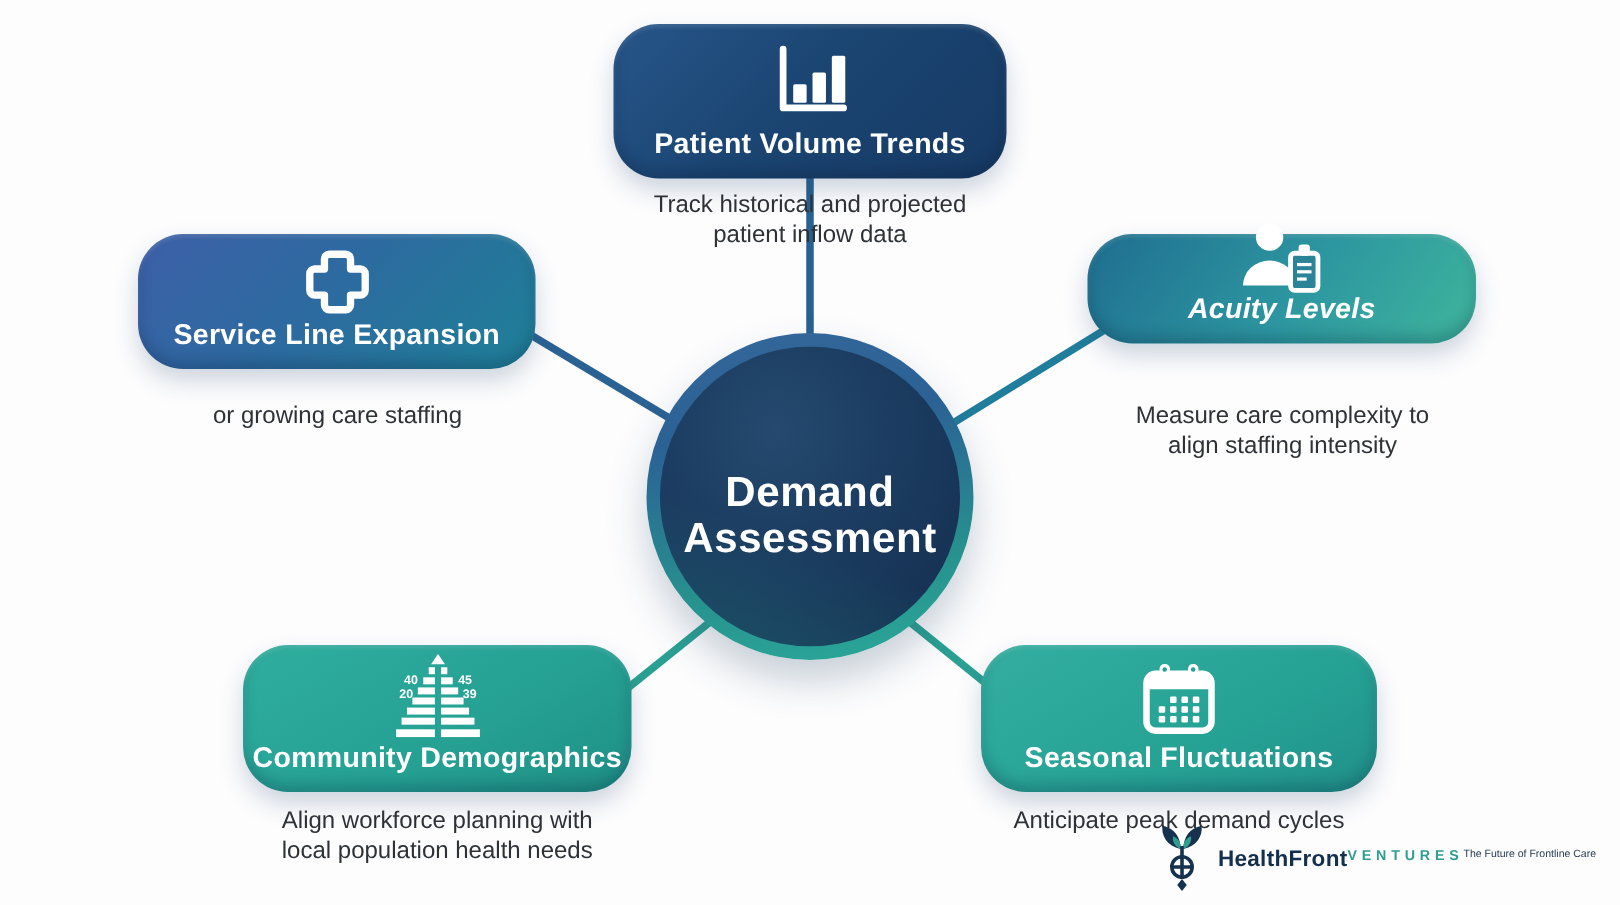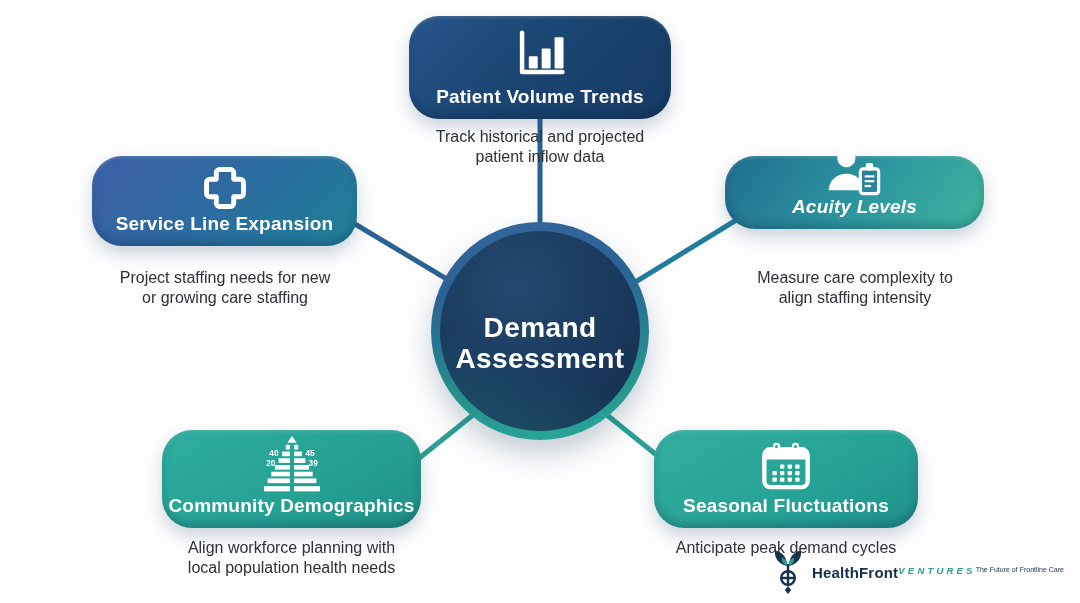--- a/index.html
+++ b/index.html
@@ -51,21 +51,21 @@
       linear-gradient(200deg, rgba(0,0,0,0) 62%, rgba(42,160,147,.28) 100%),
       radial-gradient(circle at 38% 28%, #25496f 0%, #1a3a5e 50%, #142d4d 100%);
     display:flex; align-items:center; justify-content:center;
   }
   .center-title { text-align:center; color:#ffffff; font-weight:bold; font-size:28px; line-height:1.12; letter-spacing:.4px;margin-top:24px; }
 
   
   .logo { position:absolute; z-index:2; right:16px; bottom:8px; display:flex; align-items:center; gap:6px; }
   .logo-text { display:flex; flex-direction:row; }
   .logo-name { font-size:15px; font-weight:bold; color:#14304d; letter-spacing:.2px; }
-  .logo-division { font-size:9.5px; font-weight:bold; color:#2f9e8f; letter-spacing:3.2px; margin-top:1px;font-style:italic; }
+  .logo-division { font-size:9.5px; font-weight:bold; color:#2f9e8f; letter-spacing:3.2px; margin-top:1px; }
   .logo-tagline { font-size:7px; color:#233a50; margin-top:2px; }
 </style>
 </head>
 <body>
 
 <div id="stage">
 
   <svg id="connectors" viewBox="0 0 1080 603">
     <line x1="540" y1="95" x2="540" y2="310" stroke="#27618f" stroke-width="5"></line>
     <line x1="345" y1="218" x2="495" y2="308" stroke="#2a6294" stroke-width="5"></line>
@@ -92,21 +92,20 @@
 
   <div class="node node-sle">
     <div class="node-icon">
       <svg width="50" height="50" viewBox="0 0 46 46">
         <path d="M18 6 h10 a3 3 0 0 1 3 3 v6 h6 a3 3 0 0 1 3 3 v10 a3 3 0 0 1 -3 3 h-6 v6 a3 3 0 0 1 -3 3 h-10 a3 3 0 0 1 -3 -3 v-6 h-6 a3 3 0 0 1 -3 -3 v-10 a3 3 0 0 1 3 -3 h6 v-6 a3 3 0 0 1 3 -3 z" fill="none" stroke="#ffffff" stroke-width="4.5" stroke-linejoin="round"></path>
       </svg>
     </div>
     <div class="node-label">Service Line Expansion</div>
   </div>
   <div class="desc desc-sle">
-    <div>Project staffing needs for new</div>
     <div>or growing care staffing</div>
   </div>
 
   <div class="node node-al">
     <div class="node-icon">
       <svg width="58" height="50" viewBox="0 0 54 46">
         <circle cx="19" cy="11" r="8.5" fill="#ffffff"></circle>
         <path d="M2.5 41 a16.5 15.5 0 0 1 33 0 z" fill="#ffffff"></path>
         <g>
           <rect x="32" y="21" width="17" height="23" rx="2.5" fill="#2b8397" stroke="#ffffff" stroke-width="3"></rect>

